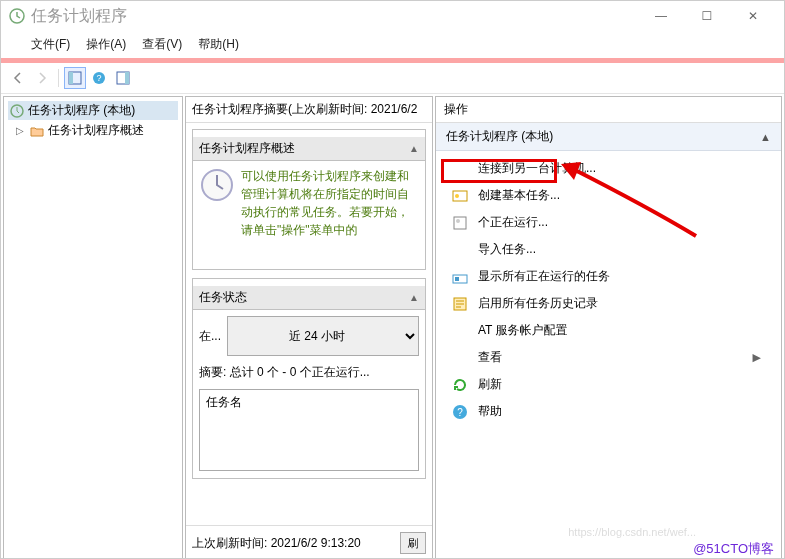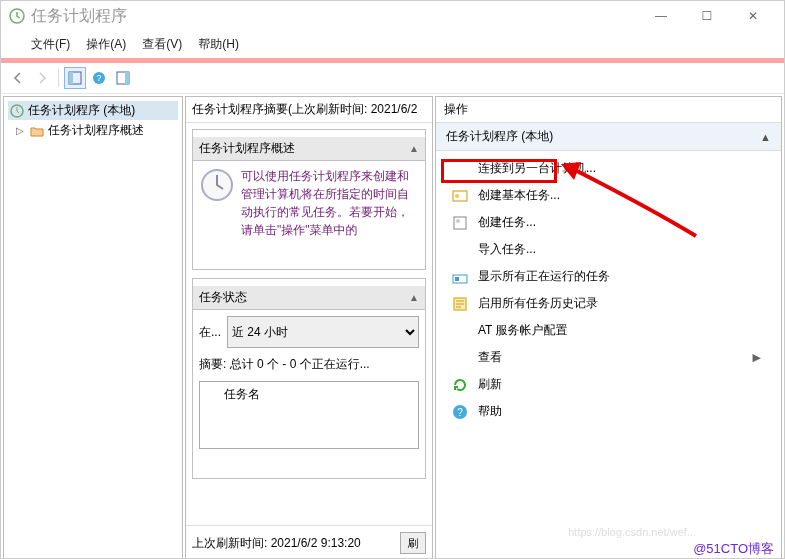--- a/index.html
+++ b/index.html
@@ -22,25 +22,25 @@
 .tree-icon { width: 14px; height: 14px; flex-shrink: 0; }
 .tree-chev { width: 10px; color: #666; font-size: 10px; }
 .center-pane { width: 248px; border: 1px solid #bbb; margin: 2px 0 2px 2px; display: flex; flex-direction: column; background: #fff; }
 .center-header { padding: 4px 6px; font-size: 12px; white-space: nowrap; overflow: hidden; border-bottom: 1px solid #ddd; }
 .center-body { flex: 1; padding: 6px; overflow: hidden; display: flex; flex-direction: column; gap: 8px; }
 .section { border: 1px solid #c0c0c0; }
 .sec-head { background: #e8e8e8; padding: 3px 6px; display: flex; justify-content: space-between; align-items: center; border-bottom: 1px solid #c0c0c0; margin-top: 7px; }
 .sec-head .ch { font-size: 10px; color: #666; }
 .overview-body { display: flex; padding: 6px; gap: 6px; height: 108px; overflow: hidden; }
 .clock-icon { width: 36px; height: 36px; flex-shrink: 0; }
-.overview-text { color: #701a75; line-height: 1.5; }
+.overview-text { color: #4d7c0f; line-height: 1.5; }
 .status-body { padding: 6px; }
 .status-row { display: flex; align-items: center; gap: 6px; margin-bottom: 8px; }
-.status-row select { flex: 1; height: 32px; font-size: 12px; border: 1px solid #aaa; }
-.tasklist { border: 1px solid #aaa; height: 68px; margin-top: 8px; padding: 4px 24px; }
+.status-row select { flex: 1; height: 40px; font-size: 12px; border: 1px solid #aaa; text-align: center; }
+.tasklist { border: 1px solid #aaa; height: 82px; margin-top: 8px; padding: 4px 6px; }
 .center-footer { padding: 6px; display: flex; align-items: center; gap: 13px; border-top: 1px solid #ddd; margin-top: 40px; }
 .center-footer .txt { flex: 1; white-space: nowrap; overflow: hidden; }
 .refresh-btn { width: 26px; height: 22px; border: 1px solid #aaa; background: #efefef; display: flex; align-items: center; justify-content: center; font-size: 11px; }
 .right-pane { flex: 1; border: 1px solid #bbb; margin: 2px; display: flex; flex-direction: column; background: #fff; }
 .right-header { padding: 4px 8px; border-bottom: 1px solid #ddd; }
 .right-group { background: #eef3fa; border-bottom: 1px solid #d6dde7; padding: 5px 10px; display: flex; justify-content: space-between; align-items: center; }
 .right-group .arr { font-size: 11px; color: #555; }
 .actions { padding: 4px 2px; }
 .action-item { display: flex; align-items: center; padding: 5px 14px; gap: 10px; color: #000; }
 .action-item .ic { width: 16px; height: 16px; flex-shrink: 0; display: flex; align-items: center; justify-content: center; }
@@ -183,21 +183,21 @@
           </span>
         <span>创建基本任务...</span>
       </div>
       <div class="action-item">
         <span class="ic">
             <svg width="16" height="16" viewBox="0 0 16 16">
               <rect x="2" y="2" width="12" height="12" fill="none" stroke="#888"></rect>
               <circle cx="6" cy="6" r="2" fill="#ccc"></circle>
             </svg>
           </span>
-        <span>创建任务...</span>
+        <span>个正在运行...</span>
       </div>
       <div class="action-item">
         <span class="ic"></span>
         <span>导入任务...</span>
       </div>
       <div class="action-item">
         <span class="ic">
             <svg width="16" height="16" viewBox="0 0 16 16">
               <rect x="1" y="6" width="14" height="8" fill="#fff" stroke="#49c"></rect>
               <rect x="3" y="8" width="4" height="4" fill="#49c"></rect>

